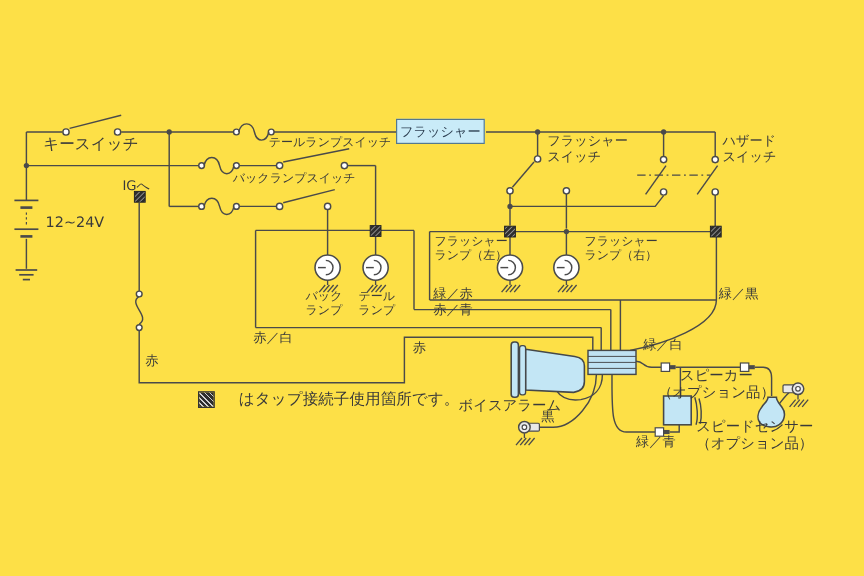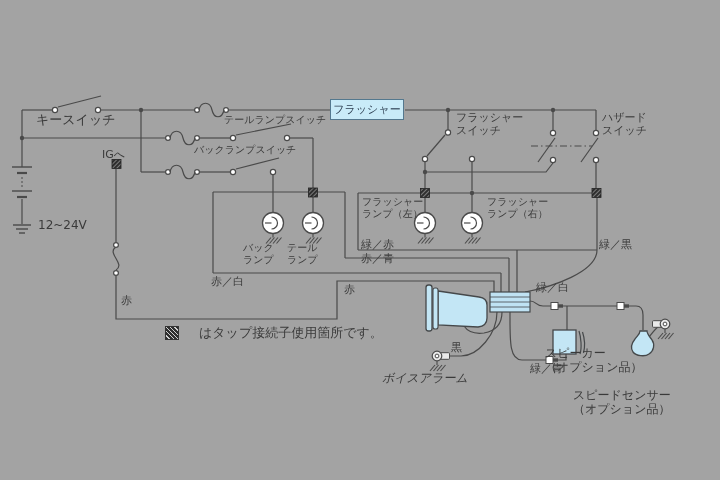--- a/index.html
+++ b/index.html
@@ -1,21 +1,21 @@
 <!DOCTYPE html>
 <html><head>
 <meta charset="utf-8">
 <style>
   html,body{margin:0;padding:0;background:#fff;}
-  #stage{position:relative;width:720px;height:480px;background:#a3a3a3;overflow:hidden;
+  #stage{position:relative;width:720px;height:480px;background:#fde047;overflow:hidden;
          font-family:"DejaVu Sans","Liberation Sans",sans-serif;color:#323232;}
   #wires{position:absolute;left:0;top:0;}
   .lbl{position:absolute;white-space:pre-line;line-height:1.18;color:#3a3a3a;}
-  .s10{font-size:10px;} .s11{font-size:11px;} .s12{font-size:12px;margin-top:40px;} .s13{font-size:13px;font-family:Liberation Serif, serif;}
-  .ctr{text-align:left;}
+  .s10{font-size:10px;} .s11{font-size:11px;} .s12{font-size:12px;} .s13{font-size:13px;font-family:Liberation Serif, serif;}
+  .ctr{text-align:center;}
   #relayBox{position:absolute;left:330px;top:99px;width:74px;height:21px;
             background:#c9ebf8;border:1.5px solid #54788e;box-sizing:border-box;
             display:flex;align-items:center;justify-content:center;font-size:11px;color:#2c3e50;}
   #note{position:absolute;left:165px;top:324px;display:flex;align-items:center;gap:20px;font-size:13px;color:#3a3a3a;}
   #note .tapicon{width:12px;height:12px;border:1px solid #333;
      background:repeating-linear-gradient(45deg,#2e2e2e 0 2px,#cfcfcf 2px 3px);}
 </style>
 </head>
 <body>
 
@@ -264,21 +264,21 @@
 <div class="lbl s11" style="left:361px;top:239px;">緑／赤</div>
 <div class="lbl s11" style="left:361px;top:253px;">赤／青</div>
 <div class="lbl s11" style="left:599px;top:239px;">緑／黒</div>
 <div class="lbl s11" style="left:211px;top:276px;">赤／白</div>
 <div class="lbl s11" style="left:344px;top:284px;">赤</div>
 <div class="lbl s11" style="left:121px;top:295px;">赤</div>
 <div class="lbl s11" style="left:536px;top:282px;">緑／白</div>
 <div class="lbl s11" style="left:451px;top:342px;">黒</div>
 <div class="lbl s11" style="left:530px;top:363px;">緑／青</div>
 
-<div class="lbl s12" style="left:382px;top:331px;font-style:italic;">ボイスアラーム</div>
+<div class="lbl s12" style="left:382px;top:331px;">ボイスアラーム</div>
 <div class="lbl s12 ctr" style="left:545px;top:306px;width:104px;">スピーカー
 （オプション品）</div>
 <div class="lbl s12 ctr" style="left:573px;top:348px;width:112px;">スピードセンサー
 （オプション品）</div>
 
 <div id="note">
   <span class="tapicon"></span>
   <span>はタップ接続子使用箇所です。</span>
 </div>
 

